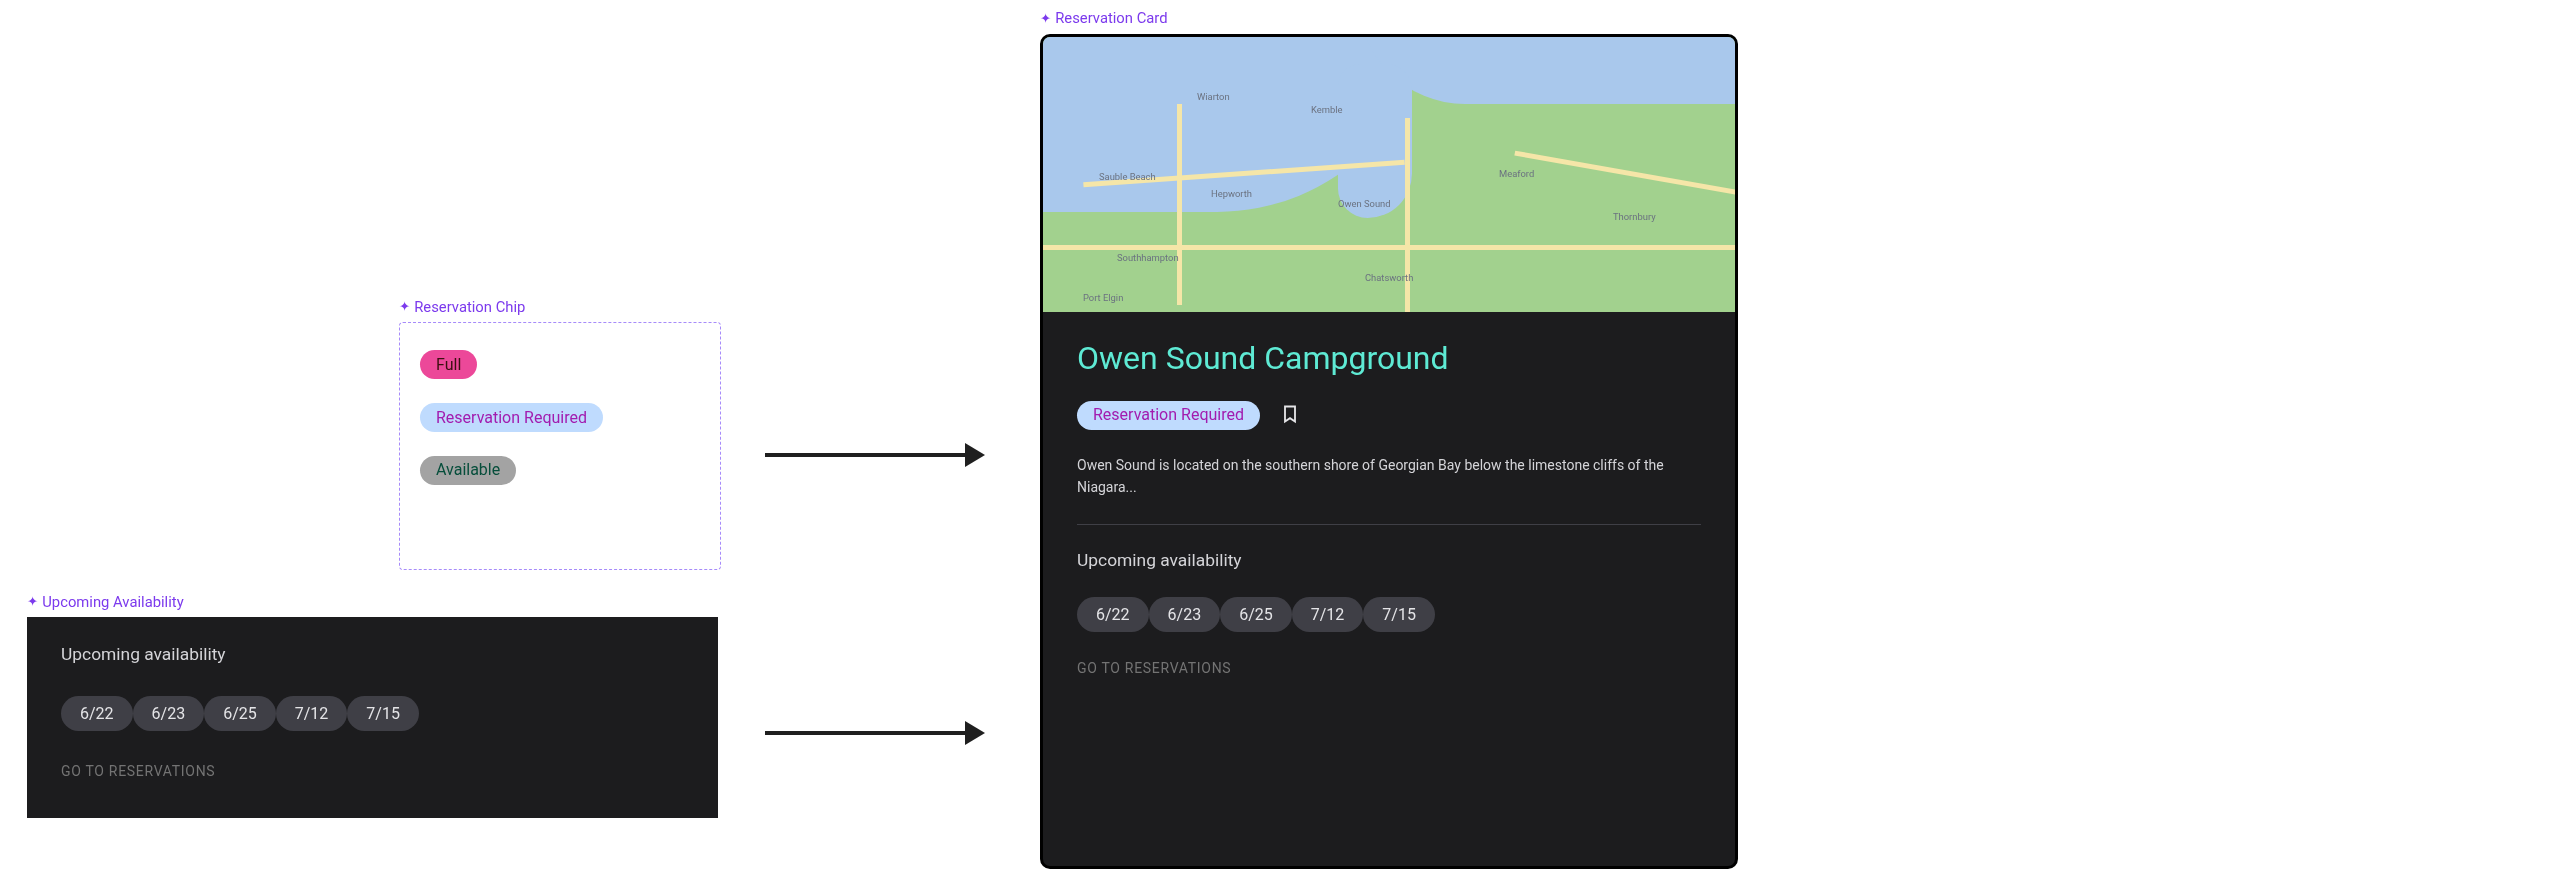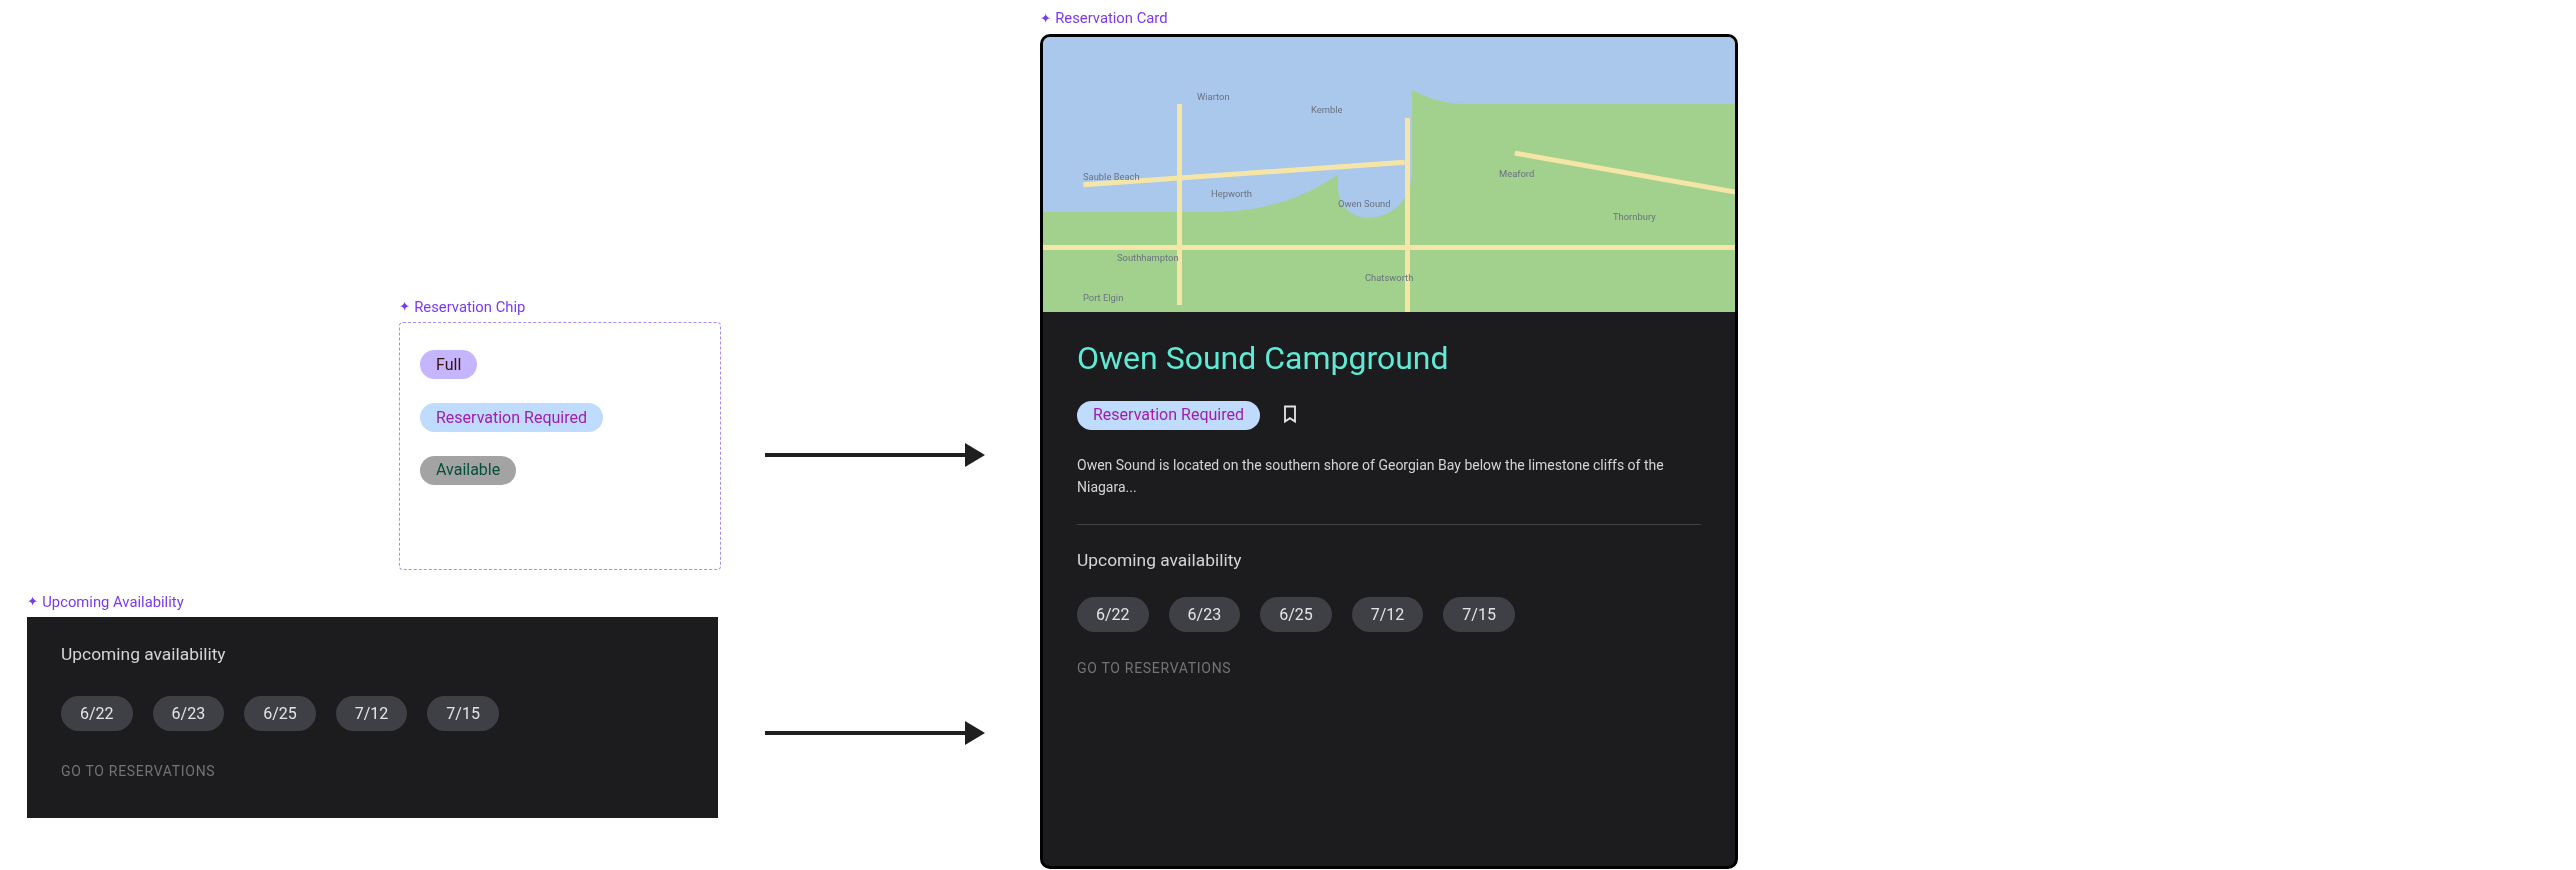--- a/index.html
+++ b/index.html
@@ -44,42 +44,41 @@
   }
   .chip {
     display: inline-flex;
     align-items: center;
     padding: 6.7px 16px;
     border-radius: 670px;
     font-size: 16px;
     line-height: 1;
     align-self: flex-start;
   }
-  .chip.full { background: #c4b5fd; color: #3b1010; }
+  .chip.full { background: #ec4899; color: #3b1010; }
   .chip.res  { background: #bfdbfe; color: #a21caf; }
   .chip.avail{ background: #a3a3a3; color: #064e3b; }
 
   
   .upcoming-panel {
     position: absolute;
     left: 27px; top: 617px;
     width: 691px; height: 201px;
     background: #1c1c1e;
     color: #d4d4d8;
     padding: 27px 34px 20px 34px;
     display: flex;
     flex-direction: column;
   }
   .upcoming-title {
     font-size: 17.4px;
     color: #d4d4d8;
   }
   .date-row {
     display: flex;
-    gap: 20px;
     margin-top: 32px;
   }
   .date-chip {
     background: #3f3f46;
     color: #e4e4e7;
     padding: 8px 19px;
     border-radius: 670px;
     font-size: 16px;
   }
   .go-link {
@@ -242,21 +241,21 @@
       <div class="water" style="left:295px; top:27px; width:74px; height:154px; border-radius:40px 47px 81px 54px;"></div>
 
       <div class="road" style="left:0; top:208px; width:698px; height:5.4px;"></div>
       <div class="road" style="left:134px; top:67px; width:5.4px; height:201px;"></div>
       <div class="road" style="left:362px; top:81px; width:5.4px; height:195px;"></div>
       <div class="road" style="left:470px; top:134px; width:235px; height:5.4px; transform:rotate(10deg);"></div>
       <div class="road" style="left:40px; top:134px; width:322px; height:4.7px; transform:rotate(-4deg);"></div>
 
       <div class="map-label" style="left:154px; top:54px;">Wiarton</div>
       <div class="map-label" style="left:268px; top:67px;">Kemble</div>
-      <div class="map-label" style="left:40px;  top:134px;">Sauble Beach</div>
+      <div class="map-label" style="left:56px;  top:134px;">Sauble Beach</div>
       <div class="map-label" style="left:168px; top:151px;">Hepworth</div>
       <div class="map-label" style="left:295px; top:161px;">Owen Sound</div>
       <div class="map-label" style="left:456px; top:131px;">Meaford</div>
       <div class="map-label" style="left:570px; top:174px;">Thornbury</div>
       <div class="map-label" style="left:74px; top:215px;">Southhampton</div>
       <div class="map-label" style="left:322px; top:235px;">Chatsworth</div>
       <div class="map-label" style="left:40px;  top:255px;">Port Elgin</div>
     </div>
 
     <div class="card-body">

